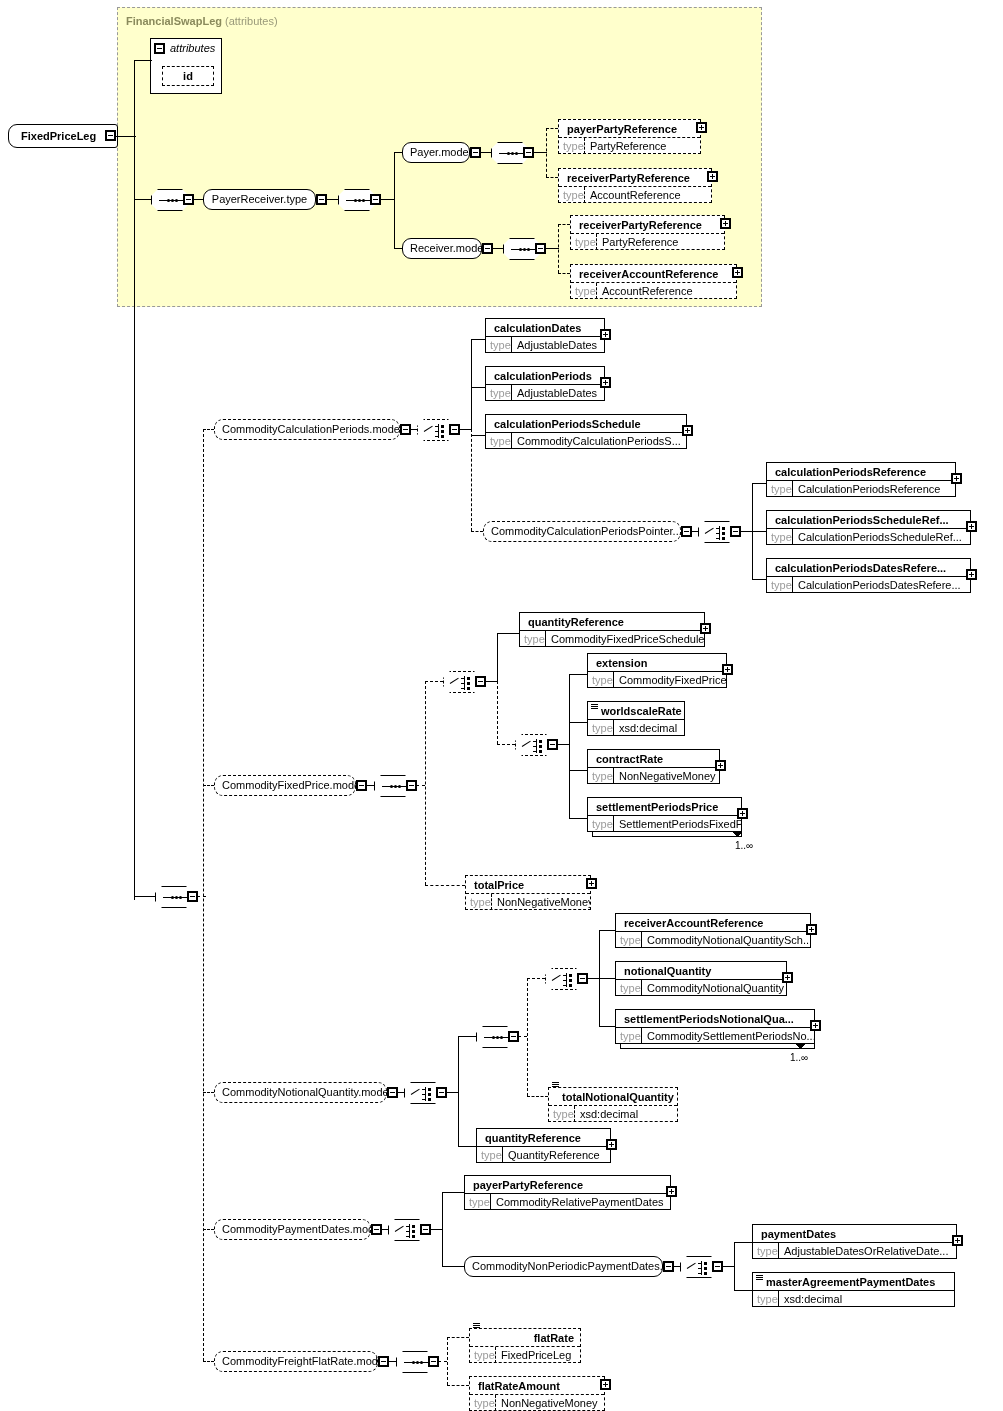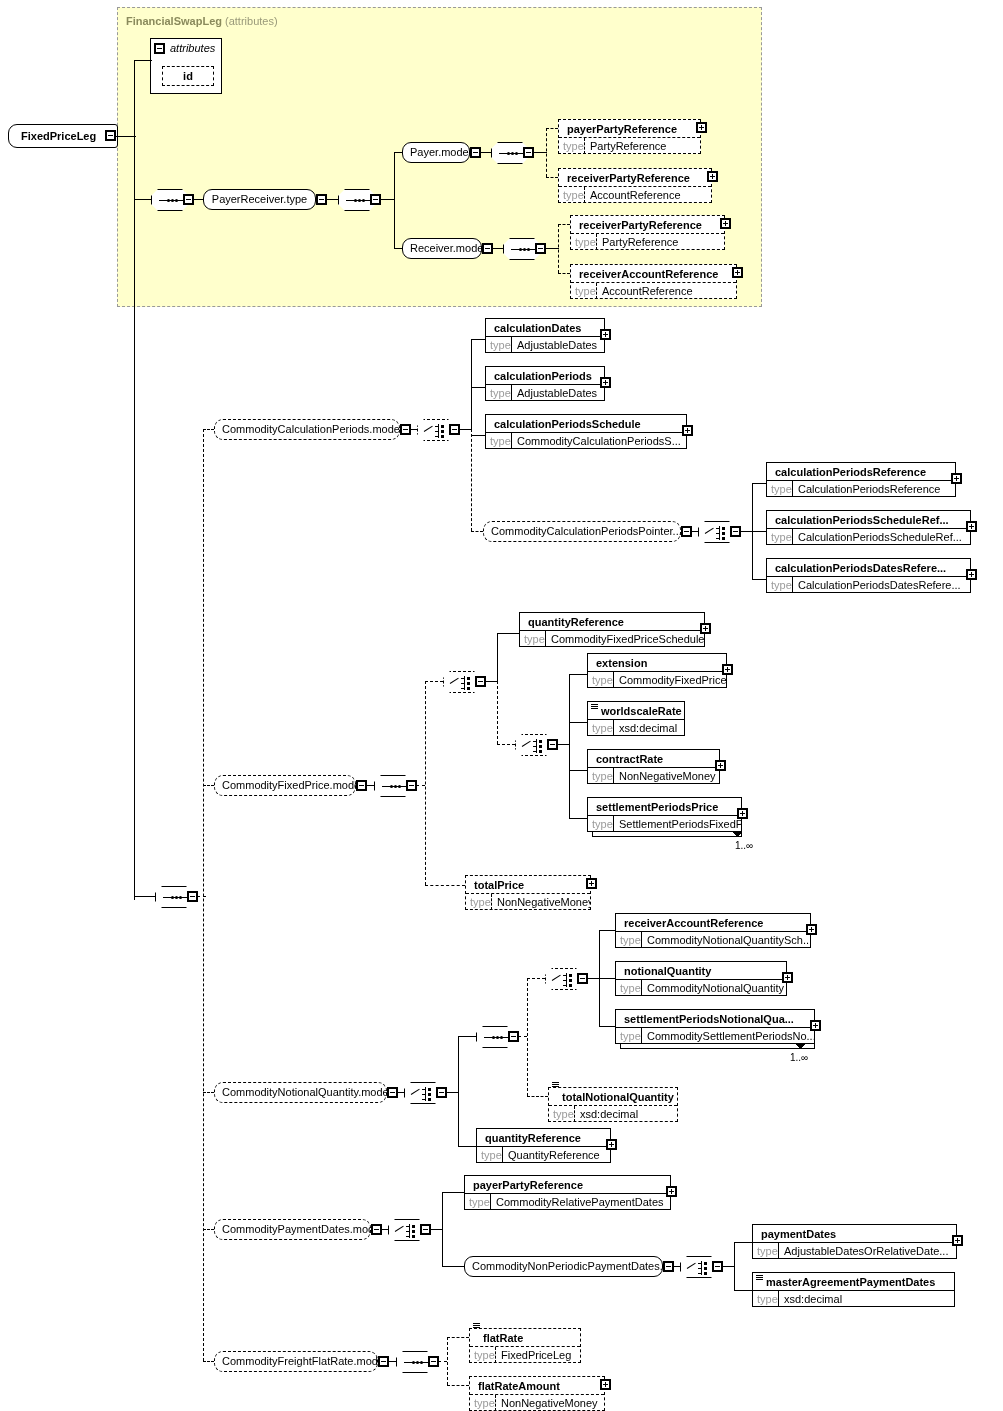--- a/index.html
+++ b/index.html
@@ -729,21 +729,21 @@
     </div>
   </div>
   <div class="minus" style="left:428px;top:1356px;"></div>
   <div class="dln-h" style="left:438px;top:1361px;width:9px;"></div>
   <div class="dln-v" style="left:447px;top:1337px;height:48px;"></div>
   <div class="dln-h" style="left:447px;top:1337px;width:22px;"></div>
   <div class="dln-h" style="left:447px;top:1385px;width:22px;"></div>
 
   <div class="el dashed" style="left:469px;top:1320px;width:112px;height:35px;">
     <div class="shadow"></div>
-    <div class="el-name" style="padding-left:13px;">flatRate</div>
+    <div class="el-name" style="padding-left:13px;text-align:right;">flatRate</div>
     <div class="el-type">
       <div class="k">type</div>
       <div class="v">FixedPriceLeg</div>
     </div>
   </div>
   <div class="fixmark" style="left:473px;top:1323px;">
     <i style="top:0;"></i>
       <i style="top:2px;"></i>
       <i style="top:4px;"></i>
   </div>

